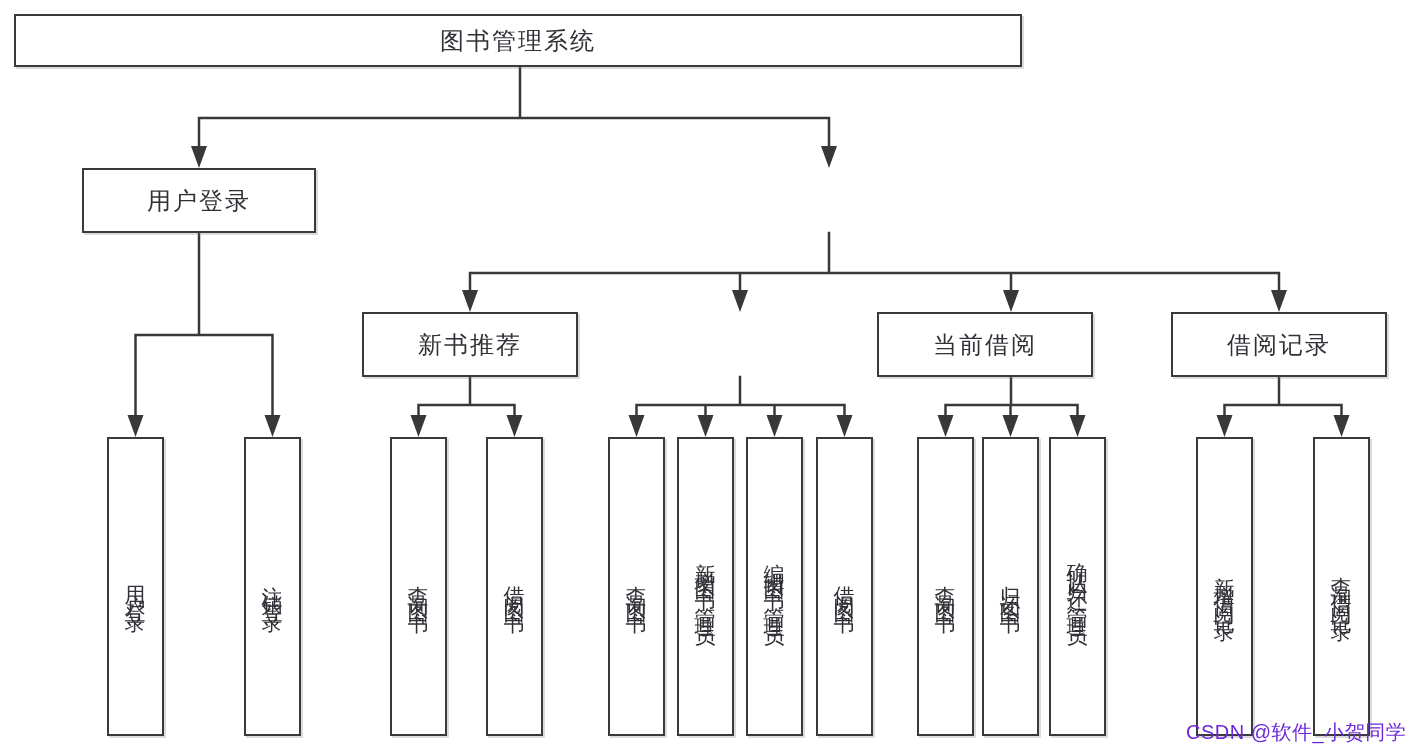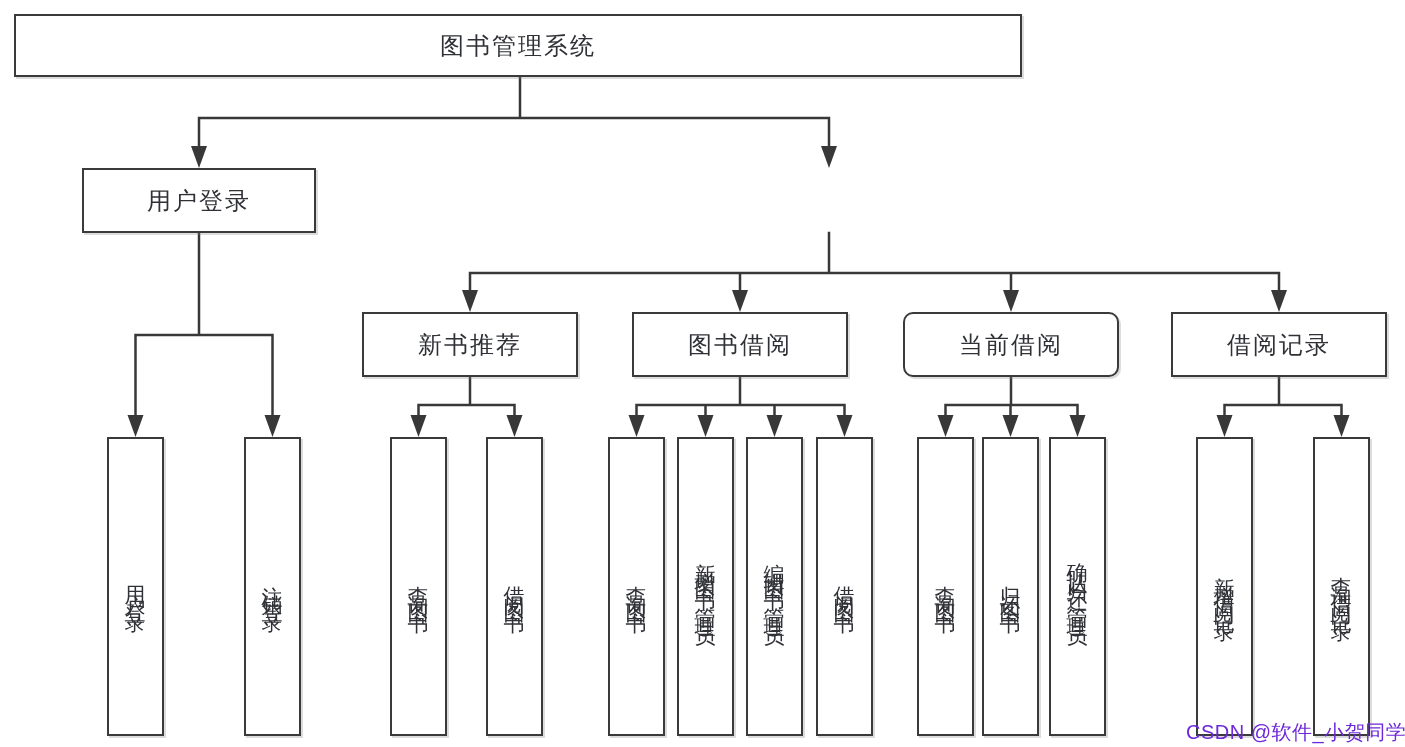--- a/index.html
+++ b/index.html
@@ -41,28 +41,28 @@
   }
   .leaf .v-label {
     writing-mode: vertical-rl;
     text-orientation: mixed;
     font-size: 21px;
     letter-spacing: 9px;
     line-height: 1;
     white-space: nowrap;
   }
   
-  .root-box   { left: 14px;   top: 14px;  width: 1008px; height: 63px; }
+  .root-box   { left: 14px;   top: 14px;  width: 1008px; height: 53px; }
   .lvl2       { top: 168px; height: 65px; width: 234px; }
   .b-user     { left: 82px; }
   .b-mgmt     { left: 712px; }
   .lvl3       { top: 312px; height: 65px; width: 216px; }
   .s-newbook  { left: 362px; }
   .s-borrow   { left: 632px; }
-  .s-current  { left: 903px; border-radius: 10px; }
+  .s-current  { left: 877px; }
   .s-records  { left: 1171px; }
   .leaf       { top: 437px; height: 299px; width: 57px; }
   .lf-1a { left: 107px; }  .lf-1b { left: 244px; }
   .lf-2a { left: 390px; }  .lf-2b { left: 486px; }
   .lf-3a { left: 608px; }  .lf-3b { left: 677px; }
   .lf-3c { left: 746px; }  .lf-3d { left: 816px; }
   .lf-4a { left: 917px; }  .lf-4b { left: 982px; }
   .lf-4c { left: 1049px; }
   .lf-5a { left: 1196px; } .lf-5b { left: 1313px; }
   .watermark {
@@ -126,23 +126,20 @@
     <span class="h-label">图书管理系统</span>
   </div>
 
   <div class="node lvl2 b-user">
     <span class="h-label">用户登录</span>
   </div>
 
   <div class="node lvl3 s-newbook">
     <span class="h-label">新书推荐</span>
   </div>
-  <div class="node lvl3 s-borrow">
-    <span class="h-label">图书借阅</span>
-  </div>
   <div class="node lvl3 s-current">
     <span class="h-label">当前借阅</span>
   </div>
   <div class="node lvl3 s-records">
     <span class="h-label">借阅记录</span>
   </div>
 
   <div class="node leaf lf-1a">
     <span class="v-label">用户登录</span>
   </div>

